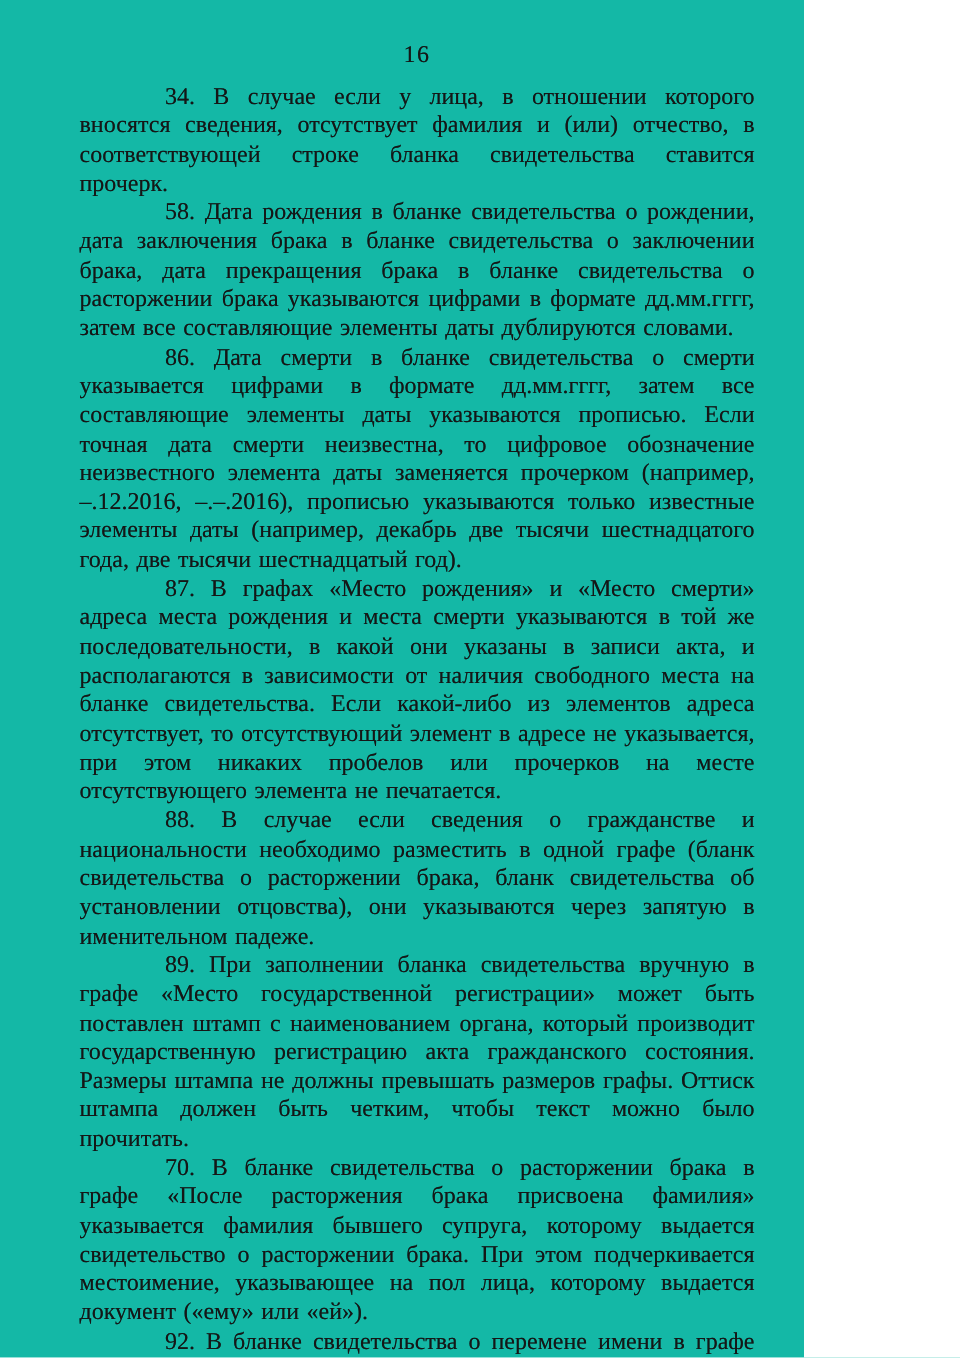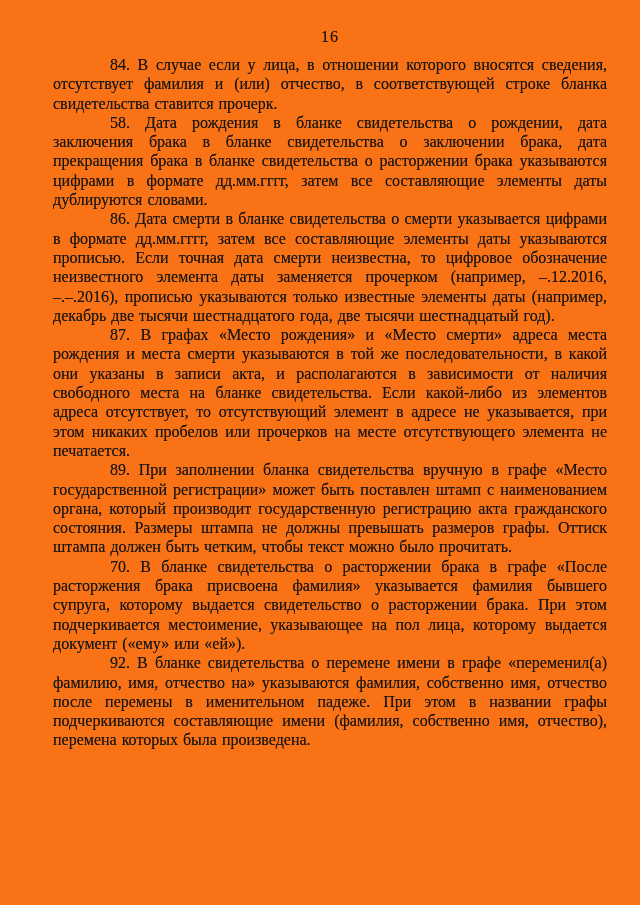--- a/index.html
+++ b/index.html
@@ -2,23 +2,23 @@
 <html lang="ru"><head>
 <meta charset="utf-8">
 <style>
   html, body {
     margin: 0;
     padding: 0;
     background: #ffffff;
   }
   .page {
     position: relative;
-    width: 640px;
+    width: 536px;
     height: 905px;
-    background: #f97316;
+    background: #14b8a6;
     overflow: hidden;
     font-family: "Liberation Serif", "DejaVu Serif", serif;
     color: #161616;
     
     text-shadow: 0 0 0.4px rgba(0,0,0,0.55);
   }
   .content {
     margin: 0 33px 0 53px; 
   }
   .page-number {
@@ -38,21 +38,22 @@
     word-spacing: 1px;
   }
 </style>
 </head>
 <body>
 
 <div class="page">
   <div class="content">
     <div class="page-number">16</div>
 
-    <p class="para">84. В случае если у лица, в отношении которого вносятся сведения, отсутствует фамилия и (или) отчество, в соответствующей строке бланка свидетельства ставится прочерк.</p>
+    <p class="para">34. В случае если у лица, в отношении которого вносятся сведения, отсутствует фамилия и (или) отчество, в соответствующей строке бланка свидетельства ставится прочерк.</p>
     <p class="para">58. Дата рождения в бланке свидетельства о рождении, дата заключения брака в бланке свидетельства о заключении брака, дата прекращения брака в бланке свидетельства о расторжении брака указываются цифрами в формате дд.мм.гггг, затем все составляющие элементы даты дублируются словами.</p>
     <p class="para">86. Дата смерти в бланке свидетельства о смерти указывается цифрами в формате дд.мм.гггг, затем все составляющие элементы даты указываются прописью. Если точная дата смерти неизвестна, то цифровое обозначение неизвестного элемента даты заменяется прочерком (например, –.12.2016, –.–.2016), прописью указываются только известные элементы даты (например, декабрь две тысячи шестнадцатого года, две тысячи шестнадцатый год).</p>
     <p class="para">87. В графах «Место рождения» и «Место смерти» адреса места рождения и места смерти указываются в той же последовательности, в какой они указаны в записи акта, и располагаются в зависимости от наличия свободного места на бланке свидетельства. Если какой-либо из элементов адреса отсутствует, то отсутствующий элемент в адресе не указывается, при этом никаких пробелов или прочерков на месте отсутствующего элемента не печатается.</p>
+    <p class="para">88. В случае если сведения о гражданстве и национальности необходимо разместить в одной графе (бланк свидетельства о расторжении брака, бланк свидетельства об установлении отцовства), они указываются через запятую в именительном падеже.</p>
     <p class="para">89. При заполнении бланка свидетельства вручную в графе «Место государственной регистрации» может быть поставлен штамп с наименованием органа, который производит государственную регистрацию акта гражданского состояния. Размеры штампа не должны превышать размеров графы. Оттиск штампа должен быть четким, чтобы текст можно было прочитать.</p>
     <p class="para">70. В бланке свидетельства о расторжении брака в графе «После расторжения брака присвоена фамилия» указывается фамилия бывшего супруга, которому выдается свидетельство о расторжении брака. При этом подчеркивается местоимение, указывающее на пол лица, которому выдается документ («ему» или «ей»).</p>
     <p class="para">92. В бланке свидетельства о перемене имени в графе «переменил(а) фамилию, имя, отчество на» указываются фамилия, собственно имя, отчество после перемены в именительном падеже. При этом в названии графы подчеркиваются составляющие имени (фамилия, собственно имя, отчество), перемена которых была произведена.</p>
   </div>
 </div>
 
 </body></html>

